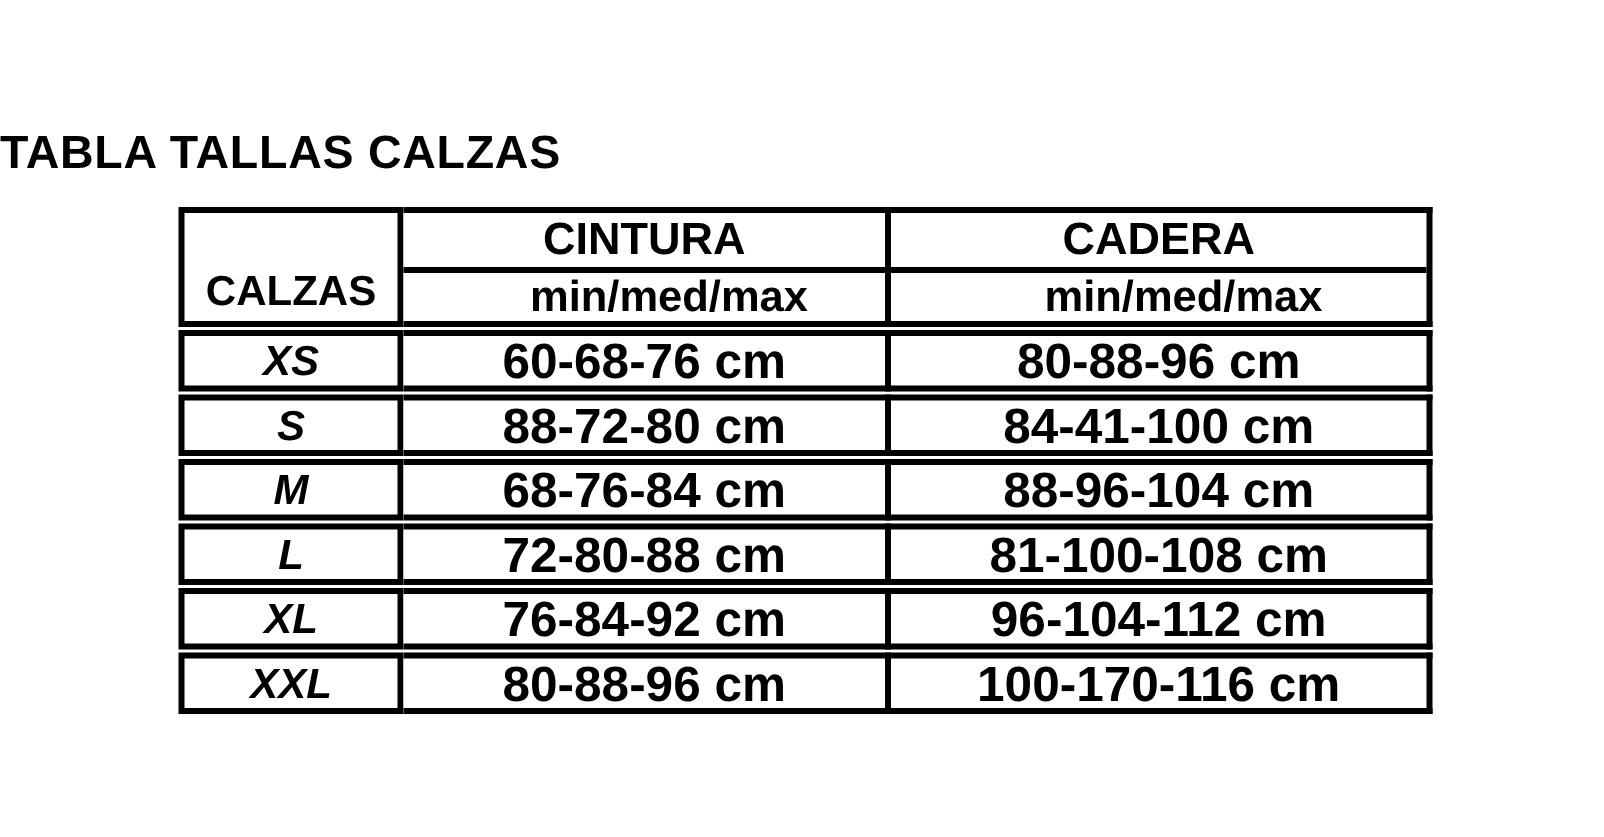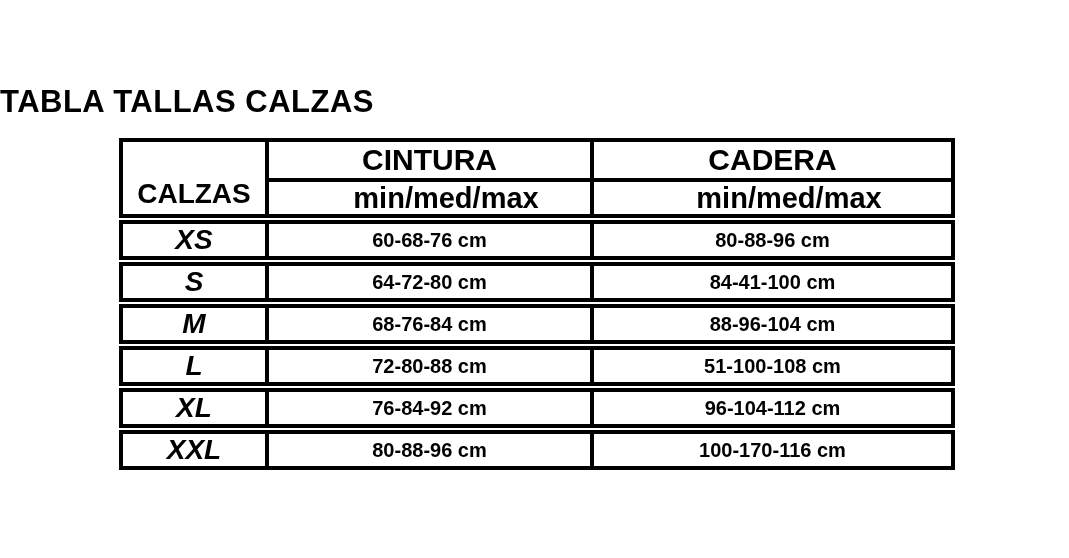--- a/index.html
+++ b/index.html
@@ -84,21 +84,21 @@
     align-items: center;
     justify-content: center;
     font-size: 29px;
     line-height: 1;
     margin-left: 33px;
   }
 
   
   .body-row td {
     height: 40px;
-    font-size: 20px;
+    font-size: 33px;
     line-height: 1;
   }
   .body-row td.size-cell { font-size: 28px; font-style: italic; }
 </style>
 </head>
 <body>
 
 <div class="page">
 
   <h1 class="title">TABLA TALLAS CALZAS</h1>
@@ -126,34 +126,34 @@
     </tr>
 
     <tr class="body-row">
       <td class="size-cell">XS</td>
       <td>60-68-76 cm</td>
       <td>80-88-96 cm</td>
     </tr>
 
     <tr class="body-row">
       <td class="size-cell">S</td>
-      <td>64-72-80 cm</td>
+      <td>88-72-80 cm</td>
       <td>84-41-100 cm</td>
     </tr>
 
     <tr class="body-row">
       <td class="size-cell">M</td>
       <td>68-76-84 cm</td>
       <td>88-96-104 cm</td>
     </tr>
 
     <tr class="body-row">
       <td class="size-cell">L</td>
       <td>72-80-88 cm</td>
-      <td>51-100-108 cm</td>
+      <td>81-100-108 cm</td>
     </tr>
 
     <tr class="body-row">
       <td class="size-cell">XL</td>
       <td>76-84-92 cm</td>
       <td>96-104-112 cm</td>
     </tr>
 
     <tr class="body-row">
       <td class="size-cell">XXL</td>

